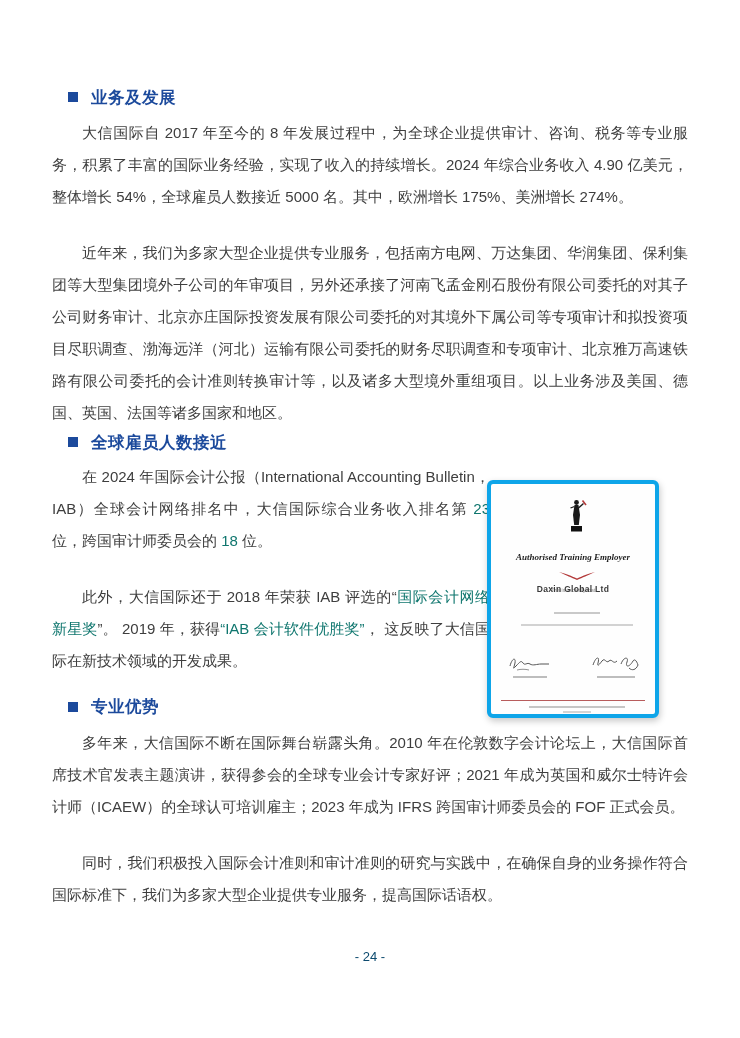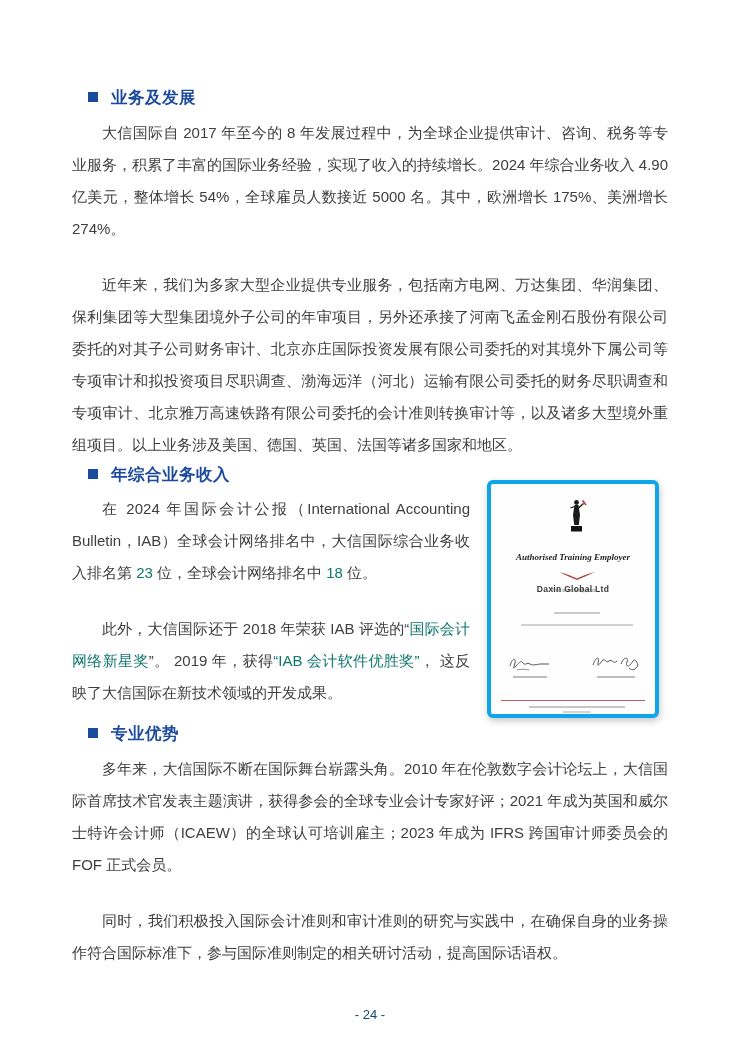--- a/index.html
+++ b/index.html
@@ -6,40 +6,40 @@
   html, body { background: #ffffff; }
   body {
     width: 740px; height: 1038px;
     font-family: "Liberation Sans", "DejaVu Sans", sans-serif;
     overflow: hidden;
   }
   .page {
     position: relative;
     width: 740px; height: 1038px;
     background: #ffffff;
-    padding: 0 72px;
+    padding: 0 52px;
   }
   
   .hd {
     display: flex; align-items: center;
     margin-left: 16px;
     font-size: 16.5px; font-weight: bold;
     color: #1C4A9C;
     line-height: 22px;
     letter-spacing: 0.5px;
   }
   .hd .bullet {
     width: 10px; height: 10px;
     background: #1C4A9C;
     margin-right: 13px;
     flex: 0 0 auto;
   }
   .hd1 { padding-top: 86px; }
   .hd2 { margin-top: 2px; }
-  .hd3 { margin-top: 13px; }
+  .hd3 { margin-top: 19px; font-family: Liberation Serif, serif; }
   
   .para {
     font-size: 15px; line-height: 32px;
     color: #3E3E3E;
     text-align: justify;
     text-indent: 2em;
     margin-top: 24px;
   }
   .para.first { margin-top: 9px; }
   .para .b { color: #0f766e; }
@@ -103,24 +103,24 @@
       <span class="bullet"></span>
       <span>业务及发展</span>
     </h2>
     <p class="para first"><span>大信国际自 2017 年至今的 8 年发展过程中，为全球企业提供审计、咨询、税务等专业服务，积累了丰富的国际业务经验，实现了收入的持续增长。2024 年综合业务收入 4.90 亿美元，整体增长 54%，全球雇员人数接近 5000 名。其中，欧洲增长 175%、美洲增长 274%。</span></p>
     <p class="para"><span>近年来，我们为多家大型企业提供专业服务，包括南方电网、万达集团、华润集团、保利集团等大型集团境外子公司的年审项目，另外还承接了河南飞孟金刚石股份有限公司委托的对其子公司财务审计、北京亦庄国际投资发展有限公司委托的对其境外下属公司等专项审计和拟投资项目尽职调查、渤海远洋（河北）运输有限公司委托的财务尽职调查和专项审计、北京雅万高速铁路有限公司委托的会计准则转换审计等，以及诸多大型境外重组项目。以上业务涉及美国、德国、英国、法国等诸多国家和地区。</span></p>
   </section>
 
   <section>
     <h2 class="hd hd2">
       <span class="bullet"></span>
-      <span>年综合业务收入</span>
+      <span>全球雇员人数接近</span>
     </h2>
     <div class="honors-body">
-      <p class="para first"><span>在 2024 年国际会计公报（International Accounting Bulletin，IAB）全球会计网络排名中，大信国际综合业务收入排名第 </span><span class="b">23</span><span> 位，全球会计网络排名中 </span><span class="b">18</span><span> 位。</span></p>
+      <p class="para first"><span>在 2024 年国际会计公报（International Accounting Bulletin，IAB）全球会计网络排名中，大信国际综合业务收入排名第 </span><span class="b">23</span><span> 位，跨国审计师委员会的 </span><span class="b">18</span><span> 位。</span></p>
       <p class="para"><span>此外，大信国际还于 2018 年荣获 IAB 评选的“</span><span class="b">国际会计网络新星奖</span><span>”。 2019 年，获得</span><span class="b">“IAB 会计软件优胜奖”</span><span>， 这反映了大信国际在新技术领域的开发成果。</span></p>
     </div>
   </section>
 
   <div class="certificate">
     <svg class="cert-statue" width="24" height="38" viewBox="0 0 24 38">
       <circle cx="11.5" cy="4.5" r="2.4" fill="#1a1a1a"></circle>
       <path d="M9.5 7 L13.5 7 L15 17 L13.8 27 L9.2 27 L8 17 Z" fill="#1a1a1a"></path>
       <path d="M13.5 10 L18.5 5.5" stroke="#1a1a1a" stroke-width="1.4" fill="none"></path>
       <path d="M17.5 2.5 L21 7" stroke="#b33a3a" stroke-width="1.6" fill="none"></path>
@@ -149,20 +149,20 @@
     <div class="bar-foot1"></div>
     <div class="bar-foot2"></div>
   </div>
 
   <section>
     <h2 class="hd hd3">
       <span class="bullet"></span>
       <span>专业优势</span>
     </h2>
     <p class="para first"><span>多年来，大信国际不断在国际舞台崭露头角。2010 年在伦敦数字会计论坛上，大信国际首席技术官发表主题演讲，获得参会的全球专业会计专家好评；2021 年成为英国和威尔士特许会计师（ICAEW）的全球认可培训雇主；2023 年成为 IFRS 跨国审计师委员会的 FOF 正式会员。</span></p>
-    <p class="para"><span>同时，我们积极投入国际会计准则和审计准则的研究与实践中，在确保自身的业务操作符合国际标准下，参与国际准则制定的相关研讨活动，提高国际话语权。</span></p>
+    <p class="para"><span>同时，我们积极投入国际会计准则和审计准则的研究与实践中，在确保自身的业务操作符合国际标准下，我们为多家大型企业提供专业服务，提高国际话语权。</span></p>
   </section>
 
   <footer class="page-footer">
     <span>- 24 -</span>
   </footer>
 
 </div>
 
 </body></html>

